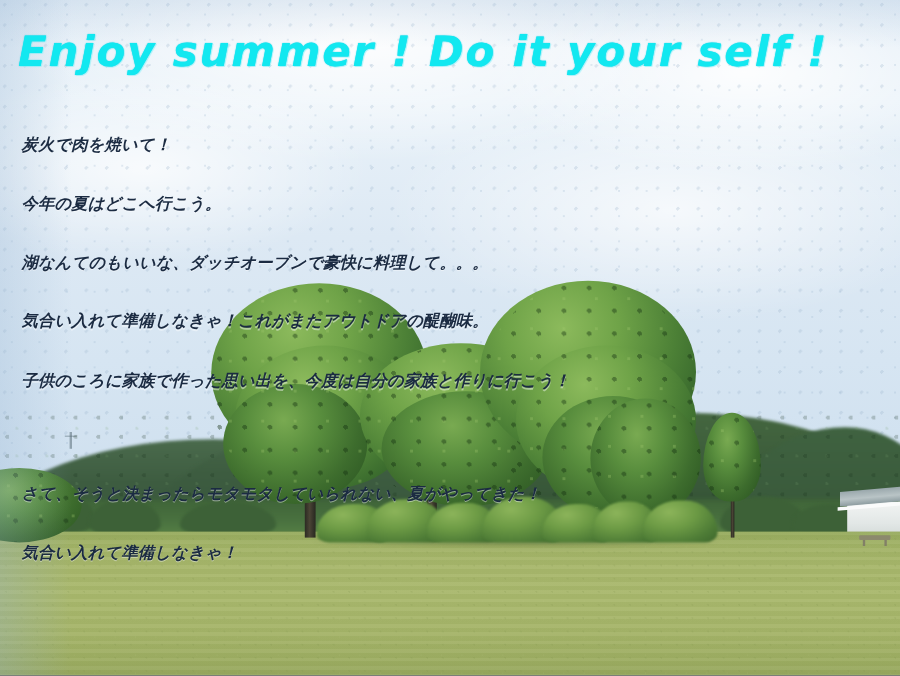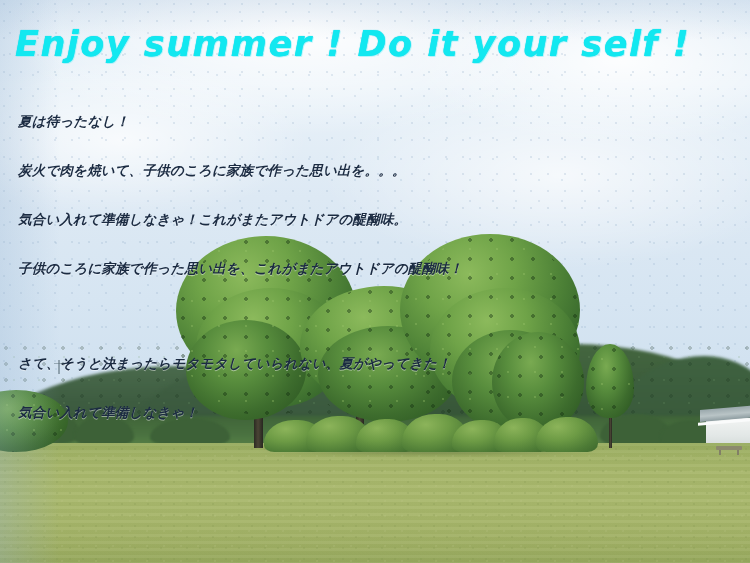--- a/index.html
+++ b/index.html
@@ -241,22 +241,23 @@
   <div class="hedge" style="left:402px;top:414px;width:68px;height:38px;"></div>
   <div class="hedge" style="left:452px;top:420px;width:58px;height:32px;"></div>
   <div class="hedge" style="left:494px;top:418px;width:56px;height:34px;"></div>
   <div class="hedge" style="left:536px;top:417px;width:62px;height:35px;"></div>
 
   <div class="vignette"></div>
 
   <div class="title">Enjoy summer ! Do it your self !</div>
 
   <div class="body-text">
-    <span class="ln">夏は待ったなし！</span>
-    <span class="ln">炭火で肉を焼いて、子供のころに家族で作った思い出を。。。</span>
+    <span class="ln">炭火で肉を焼いて！</span>
+    <span class="ln">今年の夏はどこへ行こう。</span>
+    <span class="ln">湖なんてのもいいな、ダッチオーブンで豪快に料理して。。。</span>
     <span class="ln">気合い入れて準備しなきゃ！これがまたアウトドアの醍醐味。</span>
-    <span class="ln">子供のころに家族で作った思い出を、これがまたアウトドアの醍醐味！</span>
+    <span class="ln">子供のころに家族で作った思い出を、今度は自分の家族と作りに行こう！</span>
     <span class="gap"></span>
     <span class="ln">さて、そうと決まったらモタモタしていられない、夏がやってきた！</span>
     <span class="ln">気合い入れて準備しなきゃ！</span>
   </div>
 
 </div>
 
 </body></html>

